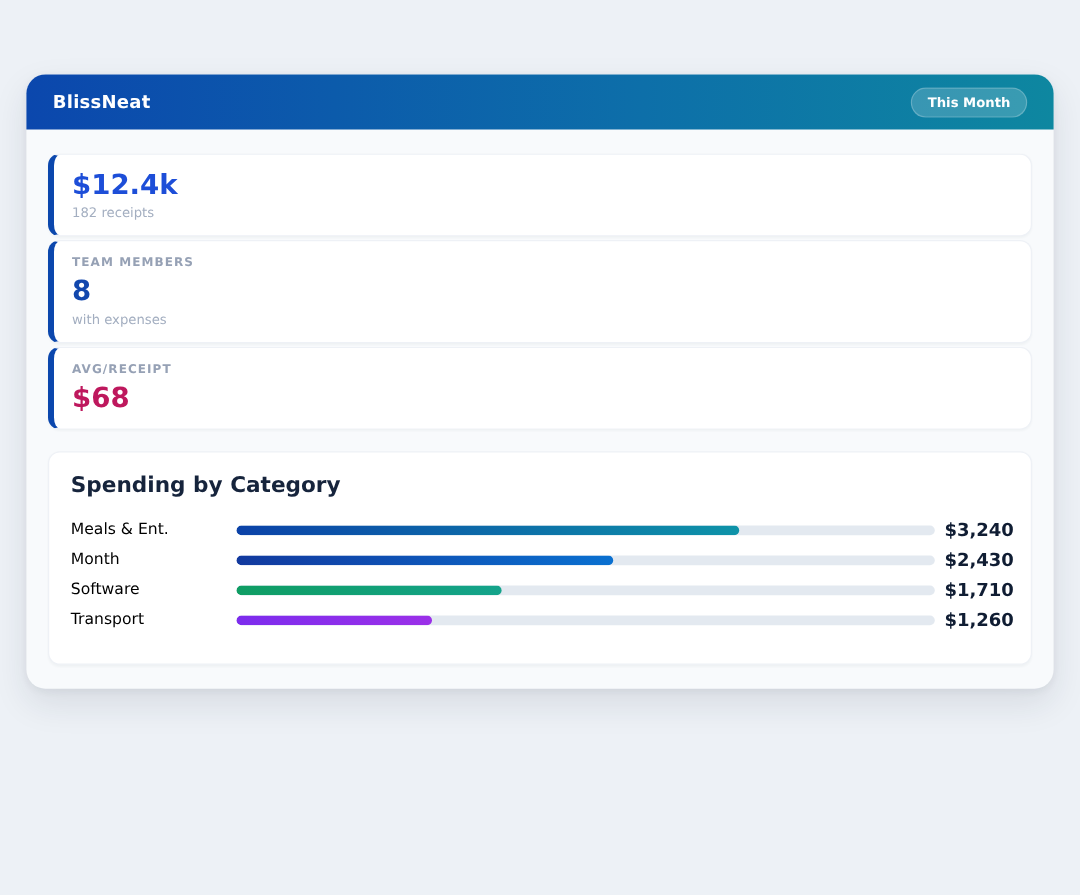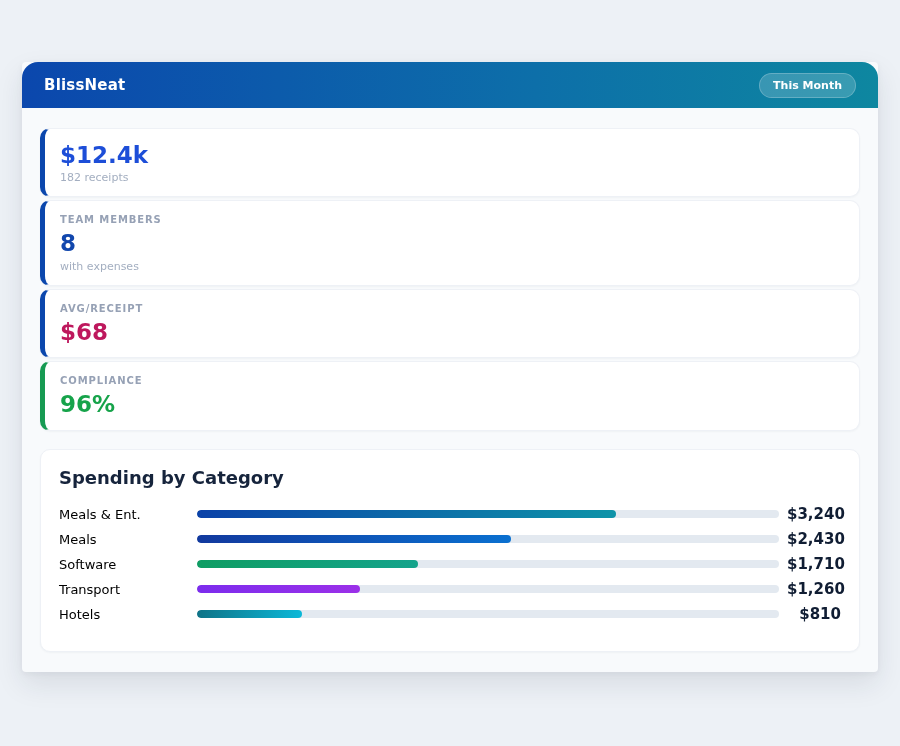--- a/index.html
+++ b/index.html
@@ -6,21 +6,21 @@
   html, body {
     width: 900px; height: 746px;
     background: #edf1f6;
     font-family: "DejaVu Sans", "Liberation Sans", sans-serif;
     overflow: hidden;
   }
   .app-container {
     width: 856px;
     margin: 62px auto 0;
     background: #f8fafc;
-    border-radius: 4px;
+    border-radius: 16px;
     box-shadow: 0 12px 28px rgba(30, 41, 59, 0.10), 0 2px 6px rgba(30,41,59,0.05);
     padding-bottom: 20px;
   }
   .app-header {
     height: 46px;
     border-radius: 16px 16px 0 0;
     background: linear-gradient(90deg, #0b47ad 0%, #0d6fa9 60%, #0e87a0 100%);
     display: flex;
     align-items: center;
     justify-content: space-between;
@@ -136,59 +136,48 @@
         </div>
         <div class="stat-card" style="border-left-color: rgb(11, 71, 173);">
           <div class="stat-label">TEAM MEMBERS</div>
           <div class="stat-value" style="color: rgb(18, 71, 173);">8</div>
           <div class="stat-sub">with expenses</div>
         </div>
         <div class="stat-card" style="border-left-color: rgb(11, 71, 173);">
           <div class="stat-label">AVG/RECEIPT</div>
           <div class="stat-value" style="color: #be185d;">$68</div>
         </div>
-        <div class="stat-card" style="border-left-color: rgb(22, 154, 82);">
-          <div class="stat-label">COMPLIANCE</div>
-          <div class="stat-value" style="color: rgb(22, 163, 74);">96%</div>
-        </div>
       </div>
     <div class="chart-card">
       <div class="chart-title">Spending by Category</div>
       <div id="chart-rows">
           <div class="chart-row">
             <div class="chart-row-label">Meals &amp; Ent.</div>
             <div class="chart-row-track" style="background: rgb(227, 233, 240);">
               <div class="chart-row-fill" style="width: 72%; background: linear-gradient(90deg, rgb(11, 66, 168), rgb(14, 147, 168));"></div>
             </div>
             <div class="chart-row-value">$3,240</div>
           </div>
           <div class="chart-row">
-            <div class="chart-row-label">Meals</div>
+            <div class="chart-row-label">Month</div>
             <div class="chart-row-track" style="background: rgb(227, 233, 240);">
               <div class="chart-row-fill" style="width: 54%; background: linear-gradient(90deg, rgb(18, 57, 158), rgb(10, 112, 208));"></div>
             </div>
             <div class="chart-row-value">$2,430</div>
           </div>
           <div class="chart-row">
             <div class="chart-row-label">Software</div>
             <div class="chart-row-track" style="background: rgb(227, 233, 240);">
               <div class="chart-row-fill" style="width: 38%; background: linear-gradient(90deg, rgb(15, 157, 99), rgb(20, 163, 139));"></div>
             </div>
             <div class="chart-row-value">$1,710</div>
           </div>
           <div class="chart-row">
             <div class="chart-row-label">Transport</div>
             <div class="chart-row-track" style="background: rgb(227, 233, 240);">
               <div class="chart-row-fill" style="width: 28%; background: linear-gradient(90deg, rgb(124, 44, 237), rgb(155, 48, 232));"></div>
             </div>
             <div class="chart-row-value">$1,260</div>
           </div>
-          <div class="chart-row">
-            <div class="chart-row-label">Hotels</div>
-            <div class="chart-row-track" style="background: rgb(227, 233, 240);">
-              <div class="chart-row-fill" style="width: 18%; background: linear-gradient(90deg, rgb(15, 115, 135), rgb(12, 184, 216));"></div>
-            </div>
-            <div class="chart-row-value">$810</div>
-          </div>
         </div>
     </div>
   </div>
 </div>
 
 </body></html>

